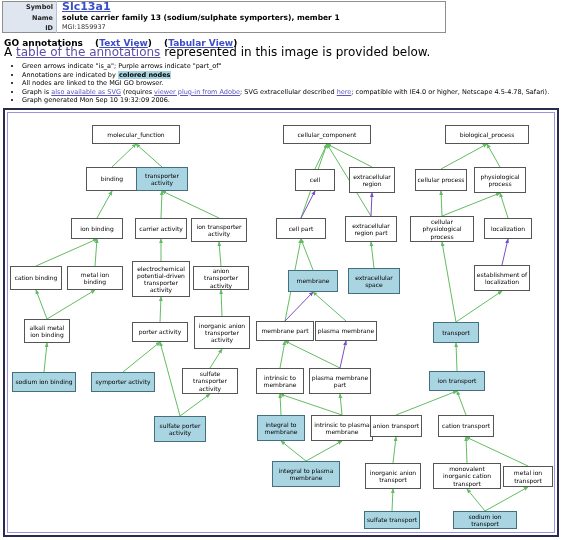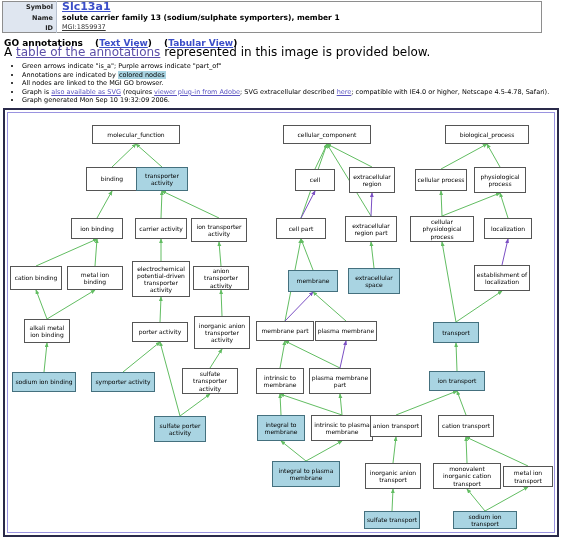--- a/index.html
+++ b/index.html
@@ -6,54 +6,54 @@
   body{
     width:563px;height:540px;overflow:hidden;
     background:#ffffff;
     font-family:"DejaVu Sans","Liberation Sans",sans-serif;
     font-size:7px;color:#000;
   }
   .page{position:relative;width:563px;height:540px;}
 
   
   .gene-table{
-    position:absolute;left:2px;top:1px;width:540px;
+    position:absolute;left:2px;top:1px;width:444px;
     border:1px solid #8e8e8e;border-collapse:collapse;background:#fff;
   }
   .gene-table tr{vertical-align:top;}
   .gene-table td.lab{
     background:#dfe6f0;color:#222;font-size:6.5px;font-weight:bold;
     text-align:right;padding:1px 3px 0 4px;width:46px;white-space:nowrap;
     border-right:1px solid #b9c2d0;line-height:8.5px;
   }
   .gene-table td.val{padding:0px 4px 0 5px;line-height:9px;}
   .sym-link{
     color:#3b4ec8;font-weight:bold;font-size:11px;text-decoration:underline;
     font-family:"DejaVu Sans","Liberation Sans",sans-serif;
     margin-top:28px;
   }
   .gene-name{font-weight:bold;font-size:7.5px;color:#000;line-height:10px;}
-  .gene-id{font-size:6.5px;color:#333;line-height:9px;text-decoration:underline;}
+  .gene-id{font-size:6.5px;color:#333;line-height:9px;}
 
   
   .go-head{position:absolute;left:4px;top:38px;font-weight:bold;font-size:9px;color:#000;}
   .go-head .paren{font-weight:bold;color:#000;}
   .go-head a{color:#3b4ec8;text-decoration:underline;font-weight:bold;margin-top:28px;}
   .go-head .sp{display:inline-block;width:9px;}
 
   .intro{position:absolute;left:4px;top:45px;font-size:12px;color:#000;}
   .intro a{color:#5b4fa8;text-decoration:underline;}
 
   ul.notes{
     position:absolute;left:10px;top:62px;margin:0;padding:0 0 0 12px;
     font-size:6.5px;line-height:8.6px;color:#000;
   }
   ul.notes li{margin:0;padding:0;}
   ul.notes a{color:#5b55c0;text-decoration:underline;text-align:right;}
-  .hl-nodes{background:#a9d4e2;padding:0 1px;}
+  .hl-nodes{background:#a9d4e2;padding:0 1px;font-weight:bold;}
 
   
   .graph{
     position:absolute;left:3px;top:108px;width:556px;height:429px;
     border:2px solid #2a2a4a;background:#fff;box-sizing:border-box;
   }
   .graph-inner{position:absolute;left:2px;top:2px;width:548px;height:421px;
     border:1px solid #9a93e0;box-sizing:border-box;background:#fff;overflow:hidden;}
   svg.edges{position:absolute;left:0;top:0;width:548px;height:421px;}
 

